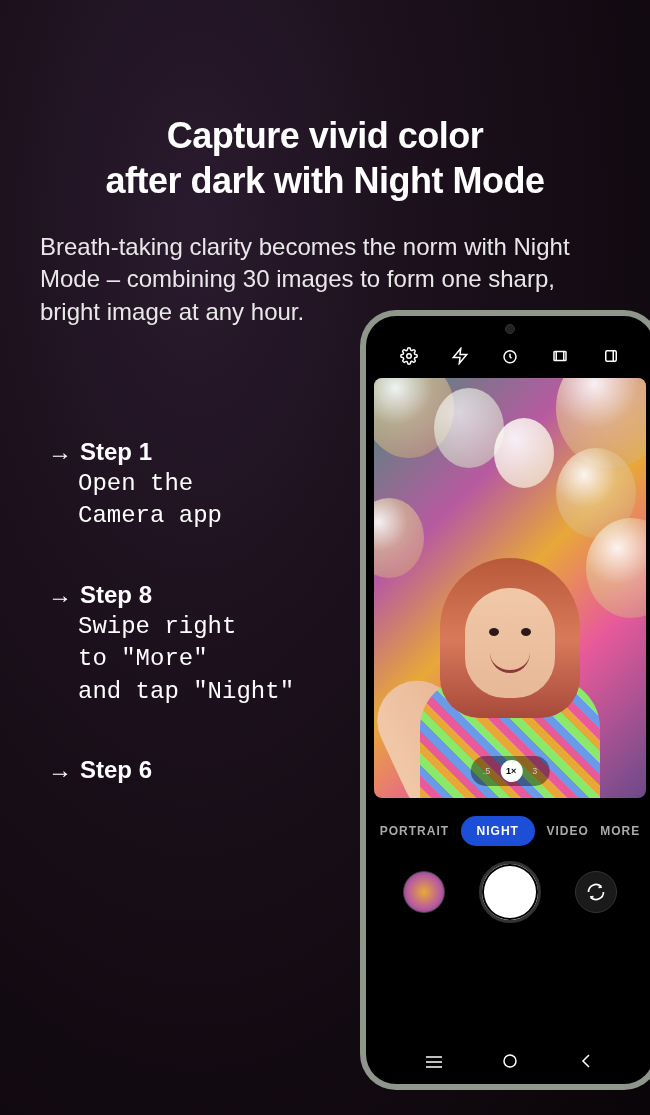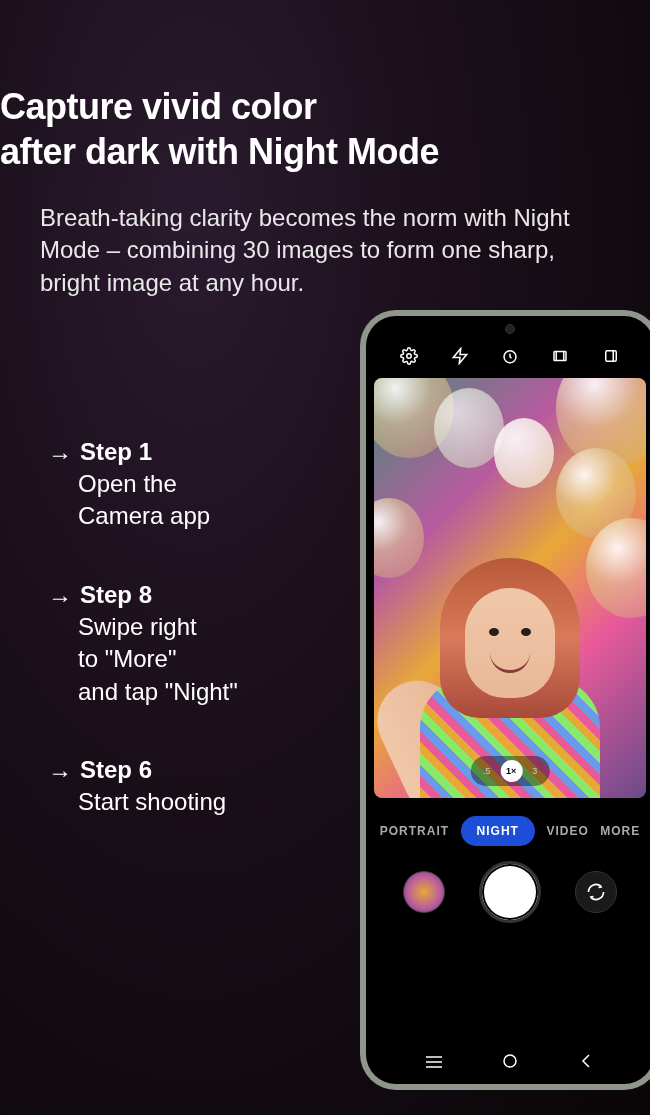--- a/index.html
+++ b/index.html
@@ -6,26 +6,27 @@
 body {
   width: 650px;
   height: 1115px;
   background: radial-gradient(ellipse at 30% 20%, #2a1a2e 0%, #1a0f1a 40%, #0a0508 100%);
   font-family: -apple-system, BlinkMacSystemFont, "Segoe UI", Arial, sans-serif;
   color: #fff;
   overflow: hidden;
   position: relative;
 }
 .title {
-  text-align: left;
+  text-align: center;
   font-size: 36px;
   font-weight: 700;
   line-height: 1.25;
   padding-top: 84px;
   letter-spacing: -0.5px;
+  margin-top: 29px;
 }
 .subtitle {
   font-size: 24px;
   font-weight: 400;
   line-height: 1.35;
   margin-top: 28px;
   padding: 0 40px;
   color: #e8e8e8;
 }
 .steps {
@@ -48,20 +49,21 @@
 .step-arrow {
   font-weight: 400;
 }
 .step-body {
   font-size: 24px;
   font-weight: 400;
   color: #fff;
   margin-left: 30px;
   line-height: 1.35;
   margin-top: 2px;
+  font-family: Liberation Mono, monospace;
 }
 .phone {
   position: absolute;
   right: -10px;
   top: 310px;
   width: 300px;
   height: 780px;
   border-radius: 36px;
   background: #8f968c;
   padding: 6px;
@@ -312,21 +314,20 @@
       <span class="step-arrow">→</span>
       <span>Step 8</span>
     </div>
     <div class="step-body">Swipe right<br>to "More"<br>and tap "Night"</div>
   </div>
   <div class="step">
     <div class="step-head">
       <span class="step-arrow">→</span>
       <span>Step 6</span>
     </div>
-    <div class="step-body">Start shooting</div>
   </div>
 </div>
 
 <div class="phone">
   <div class="phone-inner">
     <div class="phone-camera"></div>
 
     <div class="toolbar">
       <div class="toolbar-icon">
         <svg width="18" height="18" viewBox="0 0 24 24" fill="none" stroke="currentColor" stroke-width="2">

